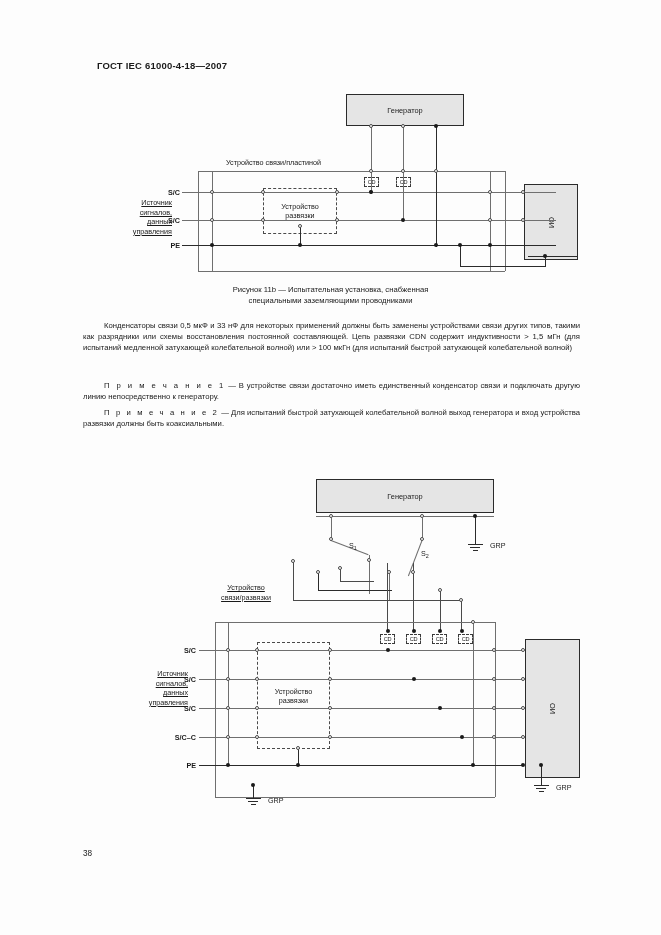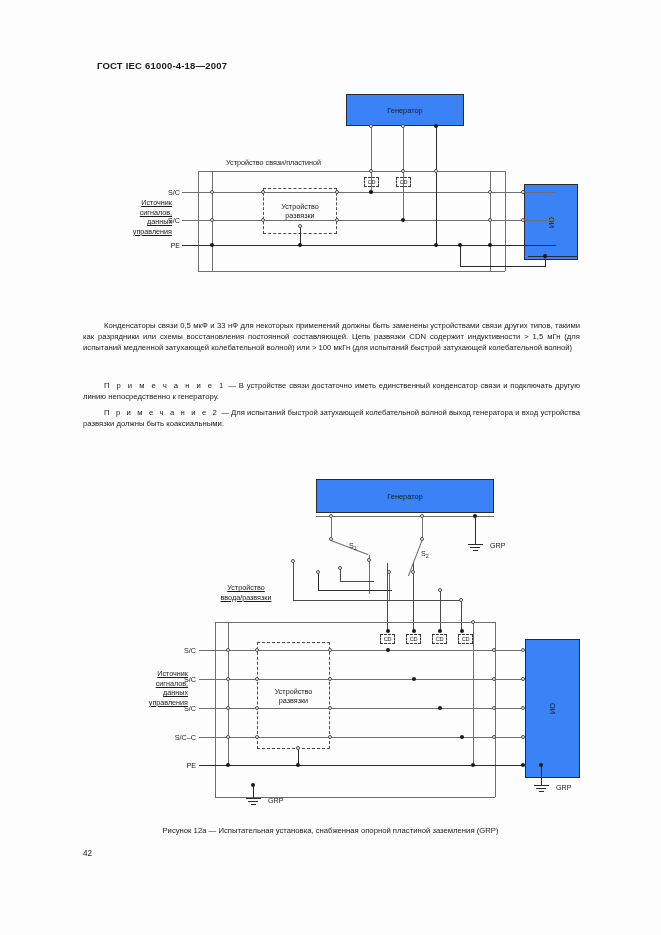--- a/index.html
+++ b/index.html
@@ -56,21 +56,21 @@
     left: 83px;
     top: 849px;
     font-size: 8.2px;
   }
 
   
   .diagram { position: absolute; }
   .box {
     position: absolute;
     border: 1.1px solid #2b2b2b;
-    background: #3b82f6;
+    background: #e5e5e5;
     box-sizing: border-box;
     display: flex;
     align-items: center;
     justify-content: center;
     font-size: 7.4px;
     color: #1a1a1a;
     text-align: center;
   }
   .box.vert-label {
     writing-mode: vertical-rl;
@@ -128,21 +128,21 @@
     width: 4.2px; height: 4.2px;
     border-radius: 50%;
     background: #1a1a1a;
   }
   .lbl {
     position: absolute;
     font-size: 7.2px;
     white-space: nowrap;
     color: #1a1a1a;
   }
-  .lbl.r { text-align: right; }
+  .lbl.r { text-align: right; font-weight: bold; }
   .multiline {
     position: absolute;
     font-size: 7.2px;
     line-height: 9.6px;
     text-align: right;
     color: #1a1a1a;
     text-decoration: underline;
   }
   .multiline.ctr { text-align: center; }
   .sub { font-size: 5.4px; vertical-align: -2px; }
@@ -239,20 +239,24 @@
     <div class="node-f" style="left:369px; top:190px;"></div>
     <div class="node-f" style="left:401px; top:218px;"></div>
     <div class="node-f" style="left:434px; top:243px;"></div>
     <div class="node-f" style="left:210px; top:243px;"></div>
     <div class="node-f" style="left:298px; top:243px;"></div>
     <div class="node-f" style="left:488px; top:243px;"></div>
     <div class="node-f" style="left:458px; top:243px;"></div>
     <div class="node-f" style="left:543px; top:254px;"></div>
   </div>
 
+  <div class="fig-caption" style="top:285px;">
+    <div>Рисунок 11b — Испытательная установка, снабженная</div>
+    <div>специальными заземляющими проводниками</div>
+  </div>
 
   <div class="para" style="top:320px;">
     <span class="indent"></span><span>Конденсаторы связи 0,5 мкФ и 33 нФ для некоторых применений должны быть заменены устройствами связи других типов, такими как разрядники или схемы восстановления постоянной составляющей. Цепь развязки CDN содержит индуктивности &gt; 1,5 мГн (для испытаний медленной затухающей колебательной волной) или &gt; 100 мкГн (для испытаний быстрой затухающей колебательной волной)</span>
   </div>
 
   <div class="para" style="top:380px;">
     <span class="indent"></span><span class="note-label">П р и м е ч а н и е  1</span><span> — В устройстве связи достаточно иметь единственный конденсатор связи и подключать другую линию непосредственно к генератору.</span>
   </div>
 
   <div class="para" style="top:407px;">
@@ -295,21 +299,21 @@
     <div class="h thick" style="left:293px; top:600px; width:168px;"></div>
     <div class="v thick" style="left:293px; top:561px; height:40px;"></div>
 
     <div class="v thick" style="left:387px; top:563px; height:68px;"></div>
     <div class="v thick" style="left:413px; top:563px; height:68px;"></div>
     <div class="v thick" style="left:461px; top:600px; height:31px;"></div>
     <div class="v thick" style="left:440px; top:590px; height:41px;"></div>
 
     <div class="multiline ctr" style="left:196px; top:583px; width:100px;">
       <div>Устройство</div>
-      <div>ввода/развязки</div>
+      <div>связи/развязки</div>
     </div>
 
     <div class="h" style="left:215px; top:622px; width:280px;"></div>
     <div class="h" style="left:215px; top:797px; width:280px;"></div>
     <div class="v" style="left:215px; top:622px; height:175px;"></div>
     <div class="v" style="left:495px; top:622px; height:175px;"></div>
 
     <div class="dashbox" style="left:257px; top:642px; width:73px; height:107px;">
       <span>
         <span>Устройство</span><br>
@@ -416,19 +420,16 @@
     <div class="node-o" style="left:296px; top:746px;"></div>
 
     <div class="node-f" style="left:226px; top:763px;"></div>
     <div class="node-f" style="left:296px; top:763px;"></div>
     <div class="node-f" style="left:471px; top:763px;"></div>
     <div class="node-f" style="left:521px; top:763px;"></div>
     <div class="node-f" style="left:251px; top:783px;"></div>
     <div class="node-f" style="left:539px; top:763px;"></div>
   </div>
 
-  <div class="fig-caption" style="top:826px;">
-    <div>Рисунок 12а — Испытательная установка, снабженная опорной пластиной заземления (GRP)</div>
-  </div>
-
-  <div class="page-num">42</div>
+
+  <div class="page-num">38</div>
 
 </div>
 
 </body></html>

